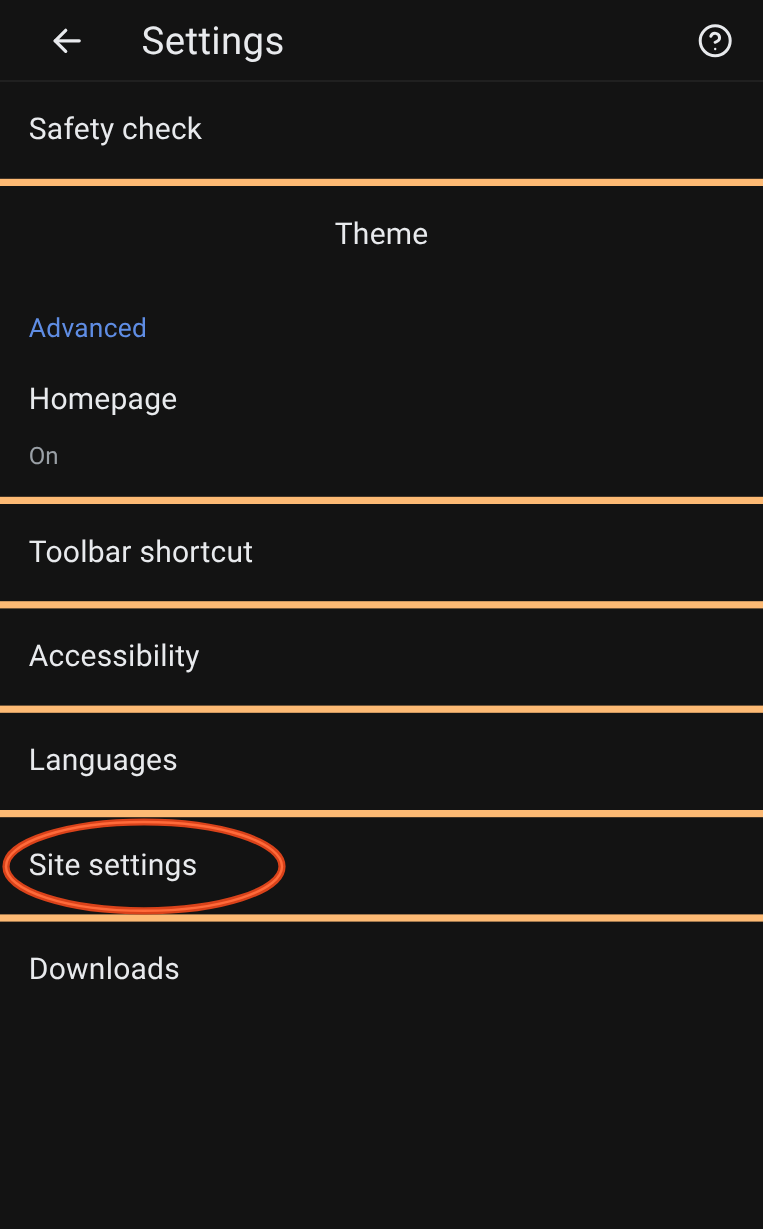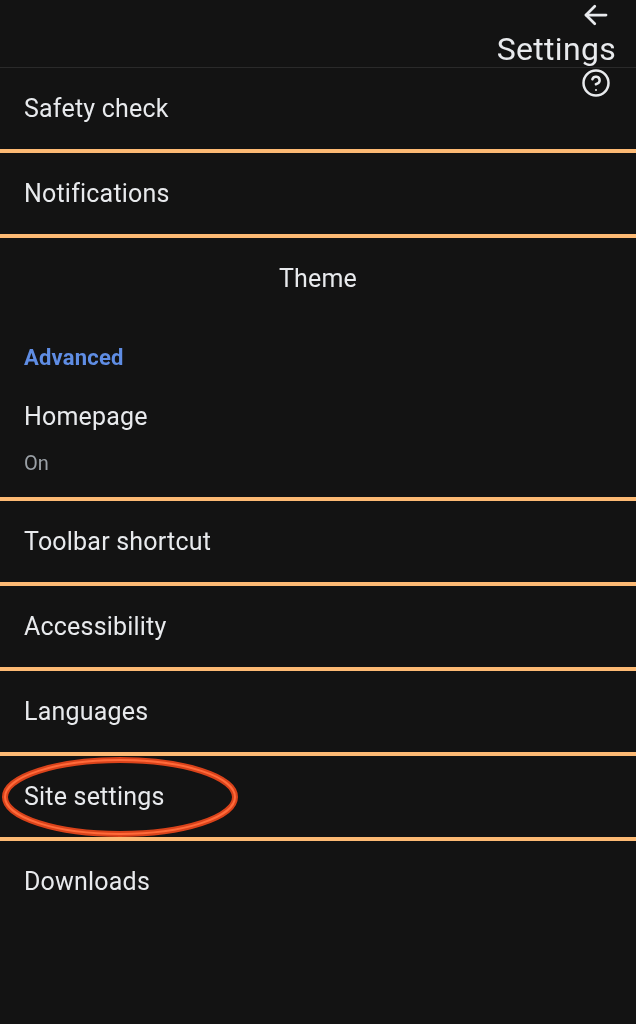--- a/index.html
+++ b/index.html
@@ -10,25 +10,24 @@
     body {
       width: 636px;
       height: 1024px;
       background-color: #131313;
       font-family: Roboto, Arial, sans-serif;
       color: #e8eaed;
       overflow: hidden;
     }
     .header {
       display: flex;
-      align-items: flex-end;
+      align-items: center;
       height: 68px;
       padding: 0 20px;
       border-bottom: 1px solid #2a2a2a;
-      flex-direction: column;
     }
     .back-button {
       width: 40px;
       height: 40px;
       display: flex;
       align-items: center;
       justify-content: center;
       cursor: pointer;
       margin-left: 16px;
     }
@@ -47,39 +46,39 @@
       align-items: center;
       justify-content: center;
       cursor: pointer;
     }
     .settings-list {
       display: flex;
       flex-direction: column;
     }
     .setting-item {
       padding: 26px 24px;
-      border-bottom: 4px solid #fdba74;
+      border-bottom: 6px solid #fdba74;
       cursor: pointer;
       position: relative;
     }
     .setting-item-label {
       font-size: 25px;
       font-weight: 400;
       color: #e8eaed;
       letter-spacing: 0.2px;
     }
     .setting-item-subtitle {
       font-size: 20px;
       color: #9aa0a6;
       margin-top: 20px;
     }
     .section-header {
       padding: 26px 24px 14px 24px;
       font-size: 22px;
-      font-weight: 700;
+      font-weight: 400;
       color: #5f8de4;
       letter-spacing: 0.2px;
     }
     .homepage-item {
       padding: 18px 24px 22px 24px;
     }
     .highlight-ellipse {
       position: absolute;
       left: -10px;
       top: 50%;
@@ -115,23 +114,20 @@
     </svg>
   </div>
 </div>
 
 <div class="settings-list">
 
   <div class="setting-item">
     <div class="setting-item-label">Safety check</div>
   </div>
 
-  <div class="setting-item">
-    <div class="setting-item-label">Notifications</div>
-  </div>
 
   <div class="setting-item" style="border-bottom:none;text-align:center;">
     <div class="setting-item-label">Theme</div>
   </div>
 
   <div class="section-header">Advanced</div>
 
   <div class="setting-item homepage-item">
     <div class="setting-item-label">Homepage</div>
     <div class="setting-item-subtitle">On</div>

